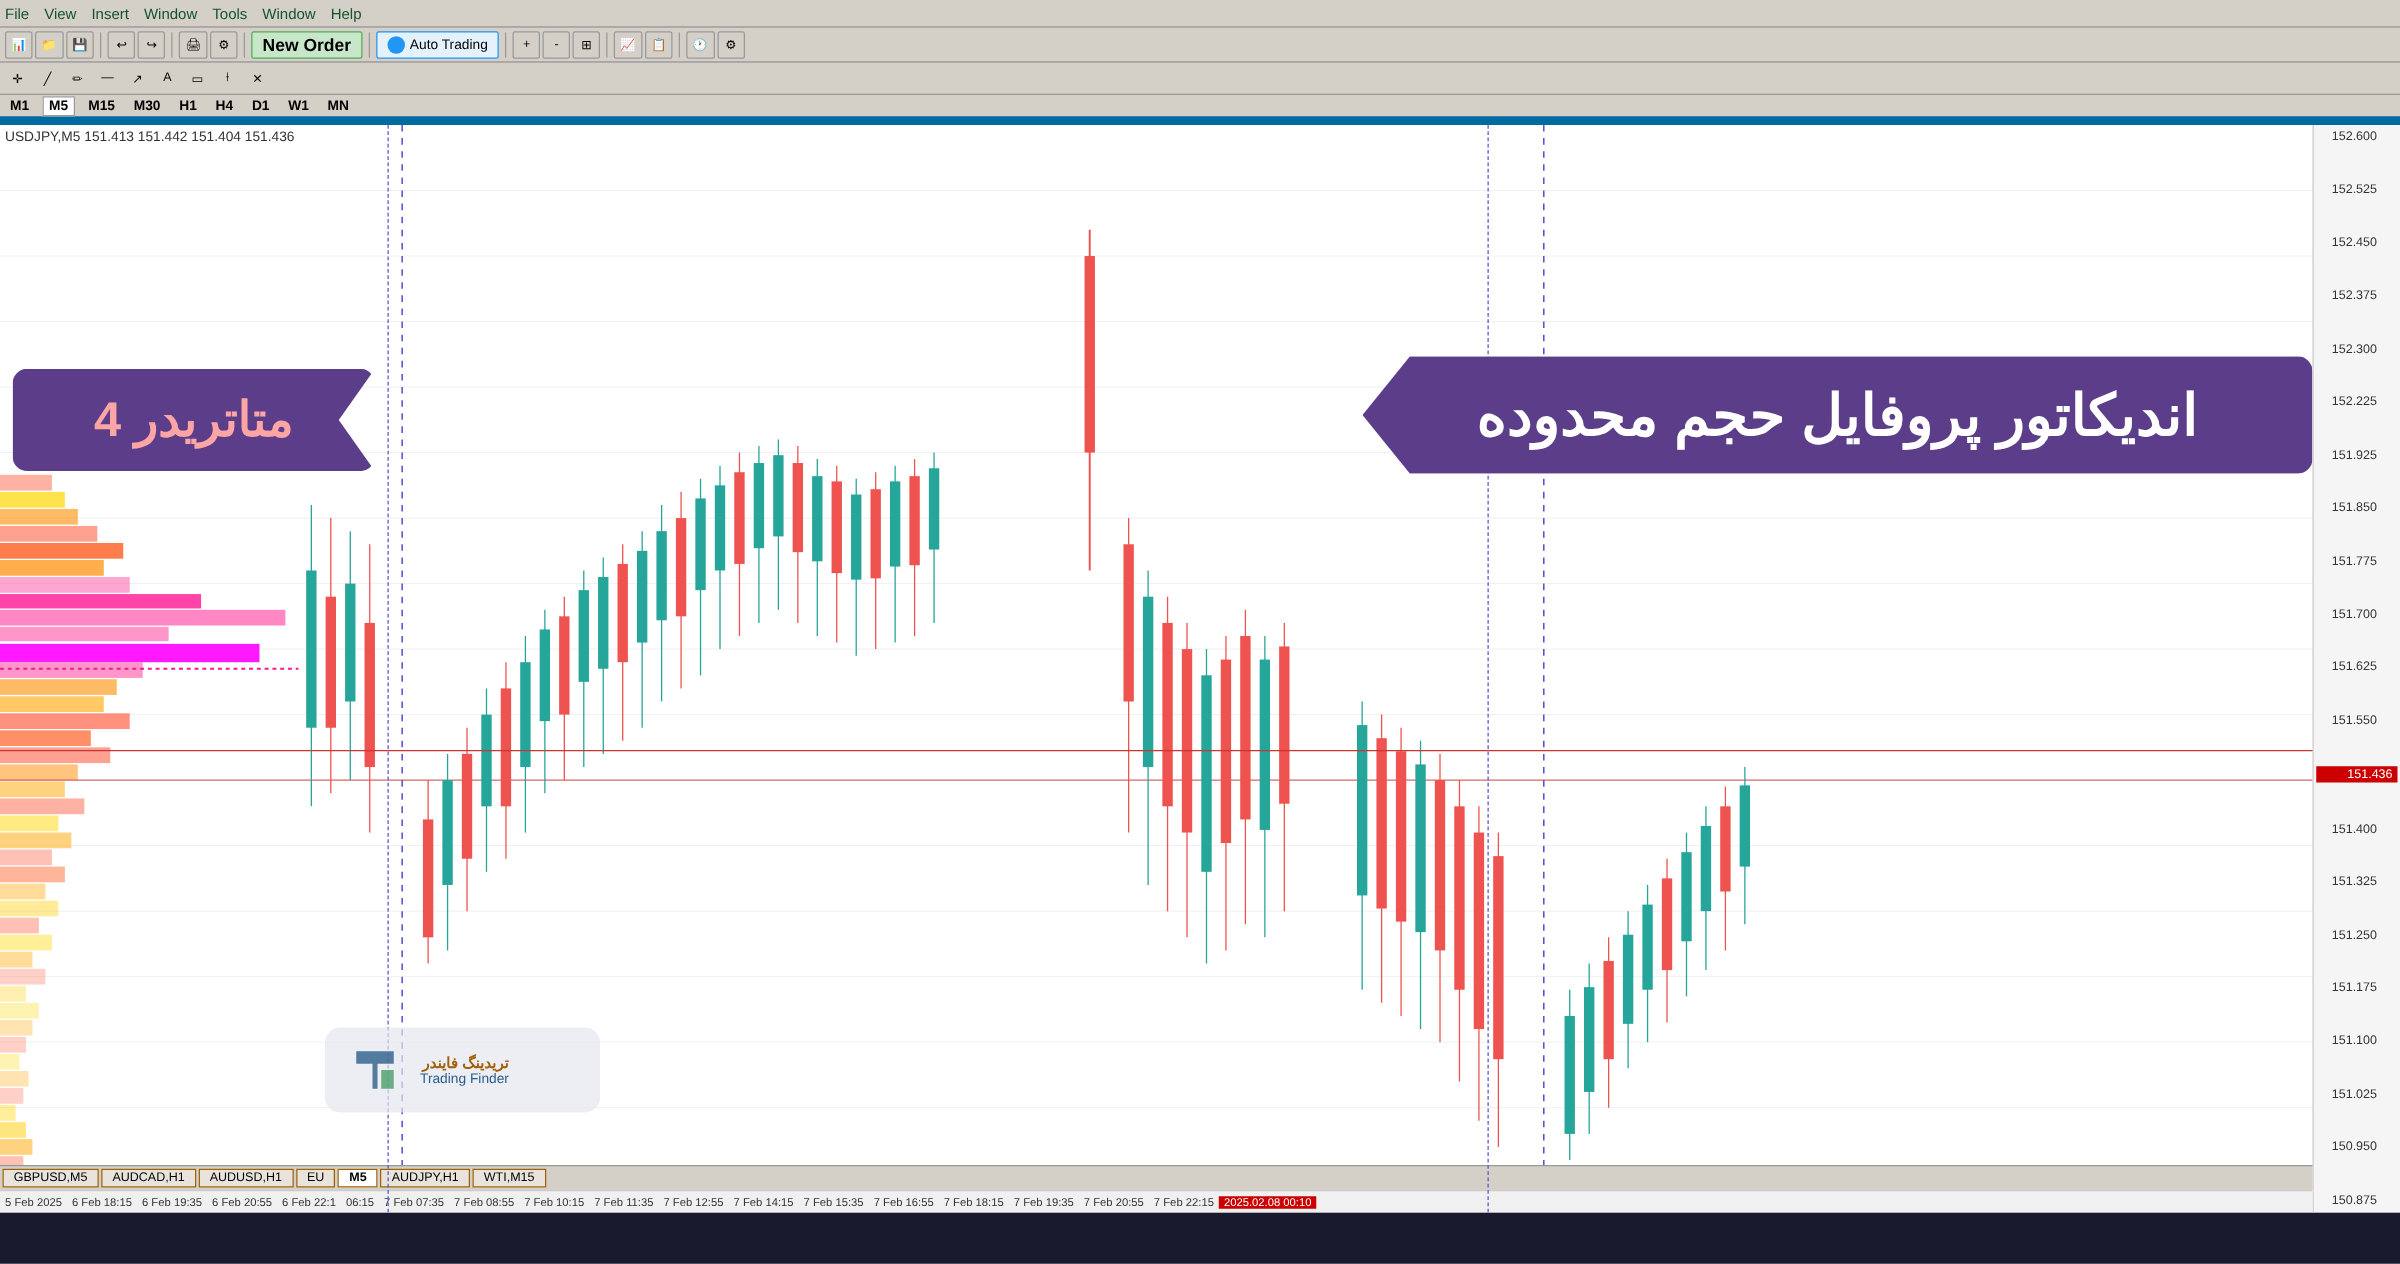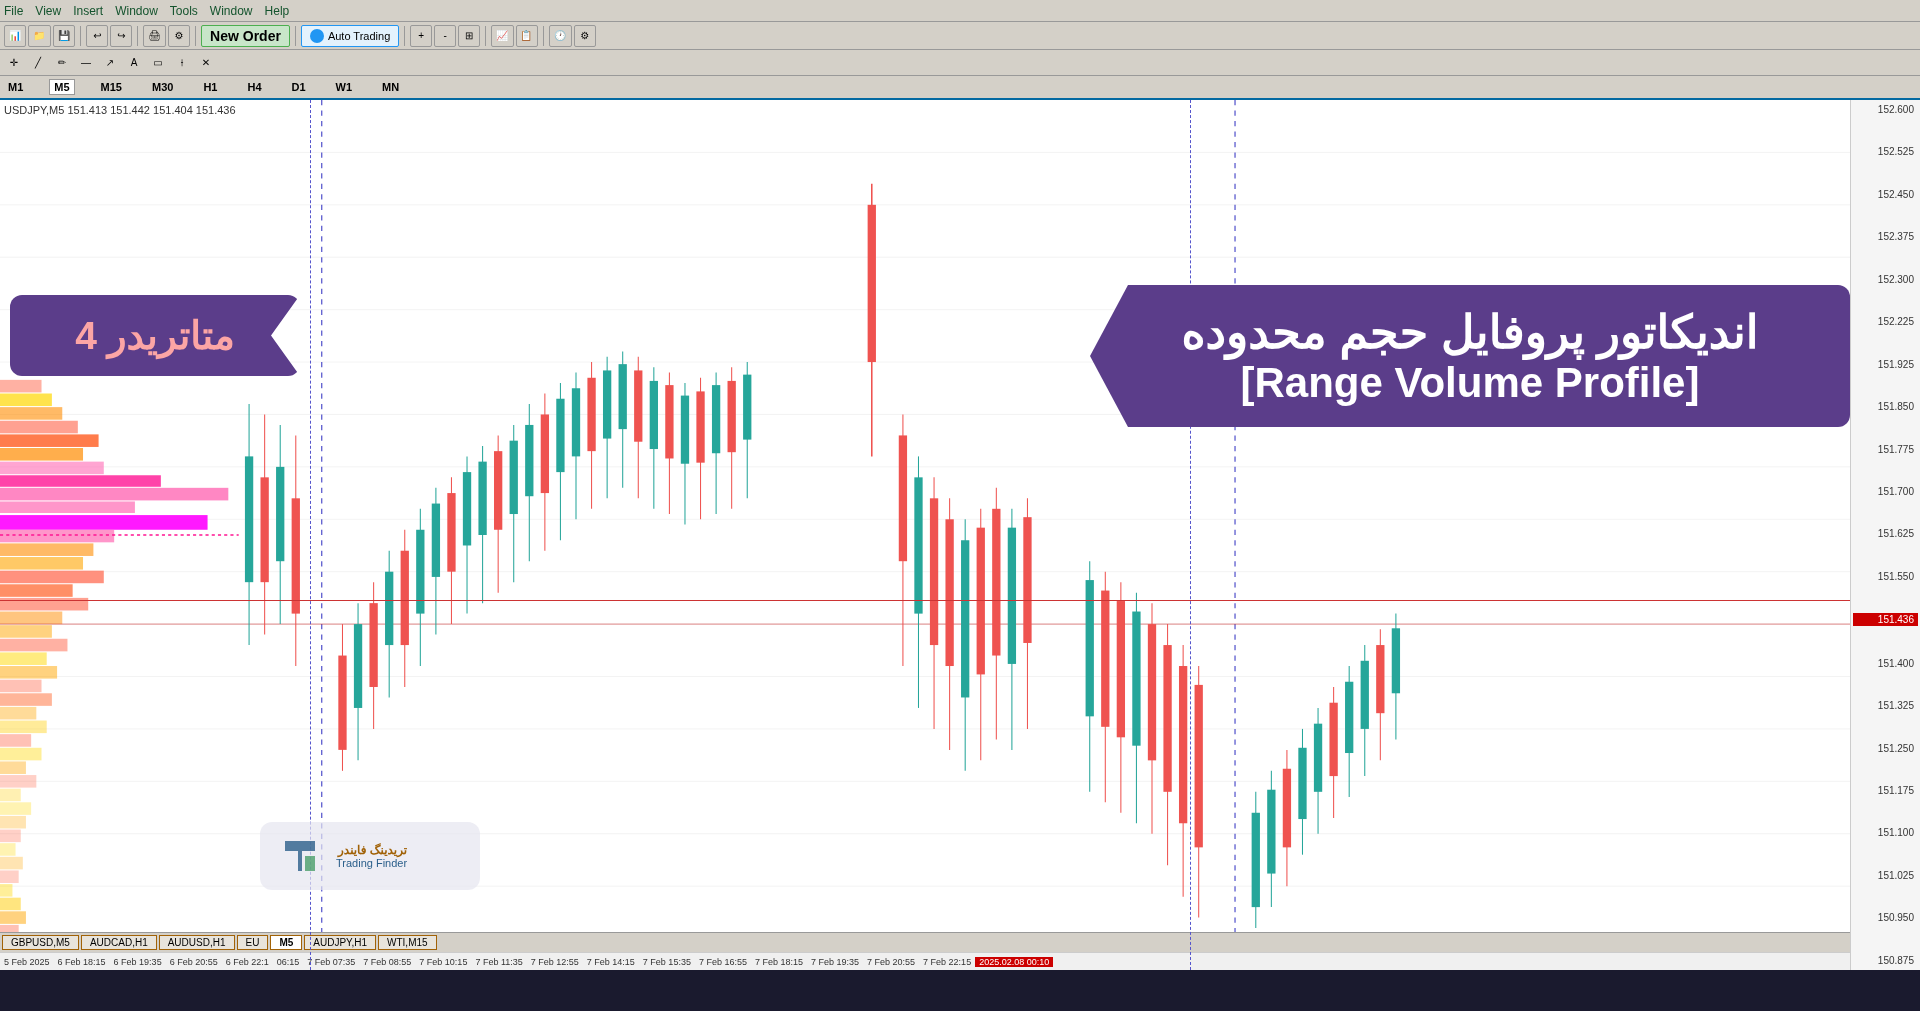--- a/index.html
+++ b/index.html
@@ -88,22 +88,22 @@
       padding: 0 2px;
     }
 
     
     #timeframe-bar {
       height: 24px;
       background: #d4d0c8;
       display: flex;
       align-items: center;
       padding: 0 4px;
-      gap: 22px;
-      border-bottom: 2px solid #0369a1;
+      gap: 7px;
+      border-bottom: 7px solid #0369a1;
     }
     .tf-label {
       font-size: 11px;
       font-weight: bold;
       color: #000;
       cursor: pointer;
       padding: 1px 4px;
     }
     .tf-label.active {
       background: #fff;
@@ -140,21 +140,21 @@
       background: #f5f5f5;
       border-left: 1px solid #ccc;
       display: flex;
       flex-direction: column;
       justify-content: space-between;
       padding: 4px 2px;
     }
     .price-label {
       font-size: 10px;
       color: #333;
-      text-align: right;
+      text-align: center;
       padding-right: 4px;
     }
     .price-current {
       background: #c00;
       color: #fff;
       font-size: 10px;
       padding: 1px 4px;
       text-align: right;
     }
 
@@ -659,21 +659,20 @@
 
   <div id="banner-left">
     <div class="inner">
       <span>متاتریدر 4</span>
     </div>
   </div>
 
   <div id="banner-right">
     <div class="inner">
       <div class="line1">اندیکاتور پروفایل حجم محدوده</div>
-      <div class="line2">[Range Volume Profile]</div>
     </div>
   </div>
 
   <div id="watermark">
     <svg class="wm-logo" viewBox="0 0 40 40">
       <rect width="40" height="40" fill="none"></rect>
 
       <path d="M5,5 L35,5 L35,15 L22,15 L22,35 L18,35 L18,15 L5,15 Z" fill="#2a5e8a" opacity="0.8"></path>
       <path d="M25,20 L35,20 L35,35 L25,35 Z" fill="#4a9e6a" opacity="0.8"></path>
     </svg>

